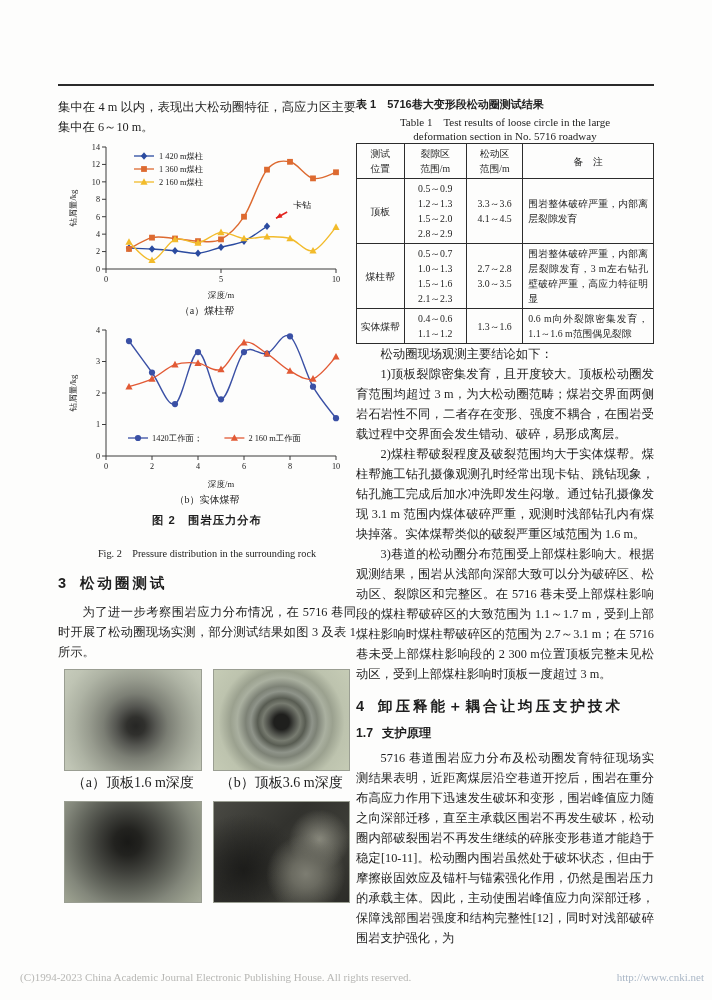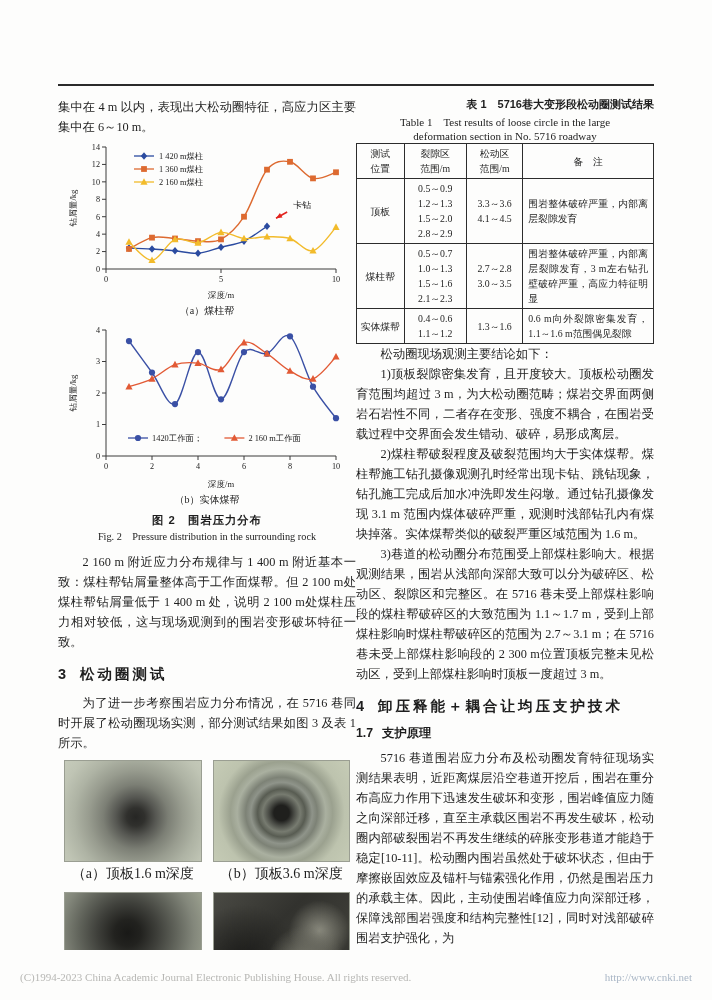--- a/index.html
+++ b/index.html
@@ -19,47 +19,47 @@
   .sec{display:flex;align-items:baseline;margin:13px 0 9px;font-family:"Liberation Sans","DejaVu Sans",sans-serif;
        font-weight:bold;font-size:14.5px;}
   .sec .num{margin-right:14px;}
   .sec .ttl{letter-spacing:3px;}
   .subsec{display:flex;align-items:baseline;margin:2px 0 6px;font-family:"Liberation Sans","DejaVu Sans",sans-serif;
        font-weight:bold;font-size:12.3px;}
   .subsec .num{margin-right:9px;}
   
   .cap-cn{text-align:center;font-family:"Liberation Sans","DejaVu Sans",sans-serif;font-weight:bold;
           font-size:11.3px;margin-top:6px;letter-spacing:1px;}
-  .cap-en{text-align:center;font-size:10.3px;margin-top:2px;color:#222;}
+  .cap-en{text-align:center;font-size:10.3px;margin-top:19px;color:#222;}
   .cap-sub{text-align:center;font-size:10px;margin:-1px 0 2px;}
   figure{margin:4px 0 0;}
   .chart-wrap{text-align:center;}
   
   .photo-grid{display:grid;grid-template-columns:1fr 1fr;column-gap:11px;margin:7px 6px 0;}
   .photo{height:100px;border:1px solid #9a9e92;}
   .photo.pa{background:radial-gradient(circle at 52% 56%, #262624 0%, #30302d 10%, #565752 22%, #7c7f75 36%, #989c8f 52%, #aeb3a4 68%, #bfc4b4 85%, #c6cbbb 100%);}
   .photo.pb{background:radial-gradient(circle at 50% 52%, #1f1f1d 0%, #1f1f1d 9%, #4a4c46 15%, #777b70 22%, #585c52 28%, #8f948a 36%, #7d8276 42%, #aab0a0 52%, #9ba18f 60%, #bdc3ae 74%, #c6ccb6 100%);}
   .photo.pc{background:radial-gradient(circle at 46% 40%, #191917 0%, #22221f 14%, #3f403b 32%, #62655c 52%, #83877b 70%, #9ba08f 88%, #a8ad9c 100%);}
   .photo.pd{background:
       radial-gradient(circle at 68% 72%, #7d7d72 0%, #6b6b61 12%, rgba(70,70,64,0) 34%),
       radial-gradient(circle at 78% 38%, #8a8a7e 0%, rgba(90,90,82,0) 25%),
       radial-gradient(circle at 22% 68%, #1c1c1a 0%, rgba(28,28,26,0) 45%),
       linear-gradient(135deg,#4a4a44 0%,#32322e 40%,#3d3d37 70%,#2b2b27 100%);}
   .photo-cap{text-align:center;font-size:14px;margin:3px 0 9px;}
   
-  .tbl-title-cn{text-align:right;font-family:"Liberation Sans","DejaVu Sans",sans-serif;font-weight:bold;
+  .tbl-title-cn{text-align:left;font-family:"Liberation Sans","DejaVu Sans",sans-serif;font-weight:bold;
                 font-size:11px;margin-bottom:3px;}
   .tbl-title-en{text-align:center;font-size:11px;line-height:14px;color:#222;}
   table.t1{width:100%;border-collapse:collapse;font-size:9.8px;}
   table.t1 th,table.t1 td{border:1px solid #2c2c2c;padding:2px 3px;text-align:center;vertical-align:middle;
                 line-height:15px;font-weight:normal;}
   table.t1 td.remark{text-align:justify;padding:2px 5px;}
   .after-table{margin-top:10px;}
   
-  .ftr{position:absolute;left:20px;right:20px;bottom:17px;display:flex;justify-content:space-between;
+  .ftr{position:absolute;left:20px;right:8px;bottom:17px;display:flex;justify-content:space-between;
        font-size:11px;color:#b7b7b4;}
   .ftr .url{color:#aab7c6;}
   svg text{font-family:"Liberation Serif","DejaVu Serif",serif;}
 </style>
 </head>
 <body>
 
 <div class="page">
 
   <div class="hdr-rule"></div>
@@ -199,21 +199,20 @@
               <line x1="158.4" y1="118" x2="178.4" y2="118" stroke="#e25a35" stroke-width="1.3"></line>
               <path d="M168.4,114.2 L172,120.8 L164.8,120.8 Z" fill="#e25a35"></path>
               <text x="182.4" y="120.8" font-size="8.4px" fill="#222">2 160 m工作面</text>
             </svg>
         </div>
         <div class="cap-sub">（b）实体煤帮</div>
         <div class="cap-cn">图 2　围岩压力分布</div>
         <div class="cap-en">Fig. 2　Pressure distribution in the surrounding rock</div>
       </figure>
 
-      <p class="body ind" style="margin-top:8px">2 160 m 附近应力分布规律与 1 400 m 附近基本一致：煤柱帮钻屑量整体高于工作面煤帮。但 2 100 m处煤柱帮钻屑量低于 1 400 m 处，说明 2 100 m处煤柱压力相对较低，这与现场观测到的围岩变形破坏特征一致。</p>
 
       <div class="sec">
         <span class="num">3</span>
         <span class="ttl">松动圈测试</span>
       </div>
 
       <p class="body ind">为了进一步考察围岩应力分布情况，在 5716 巷同时开展了松动圈现场实测，部分测试结果如图 3 及表 1 所示。</p>
 
       <div class="photo-grid">
         <div>

